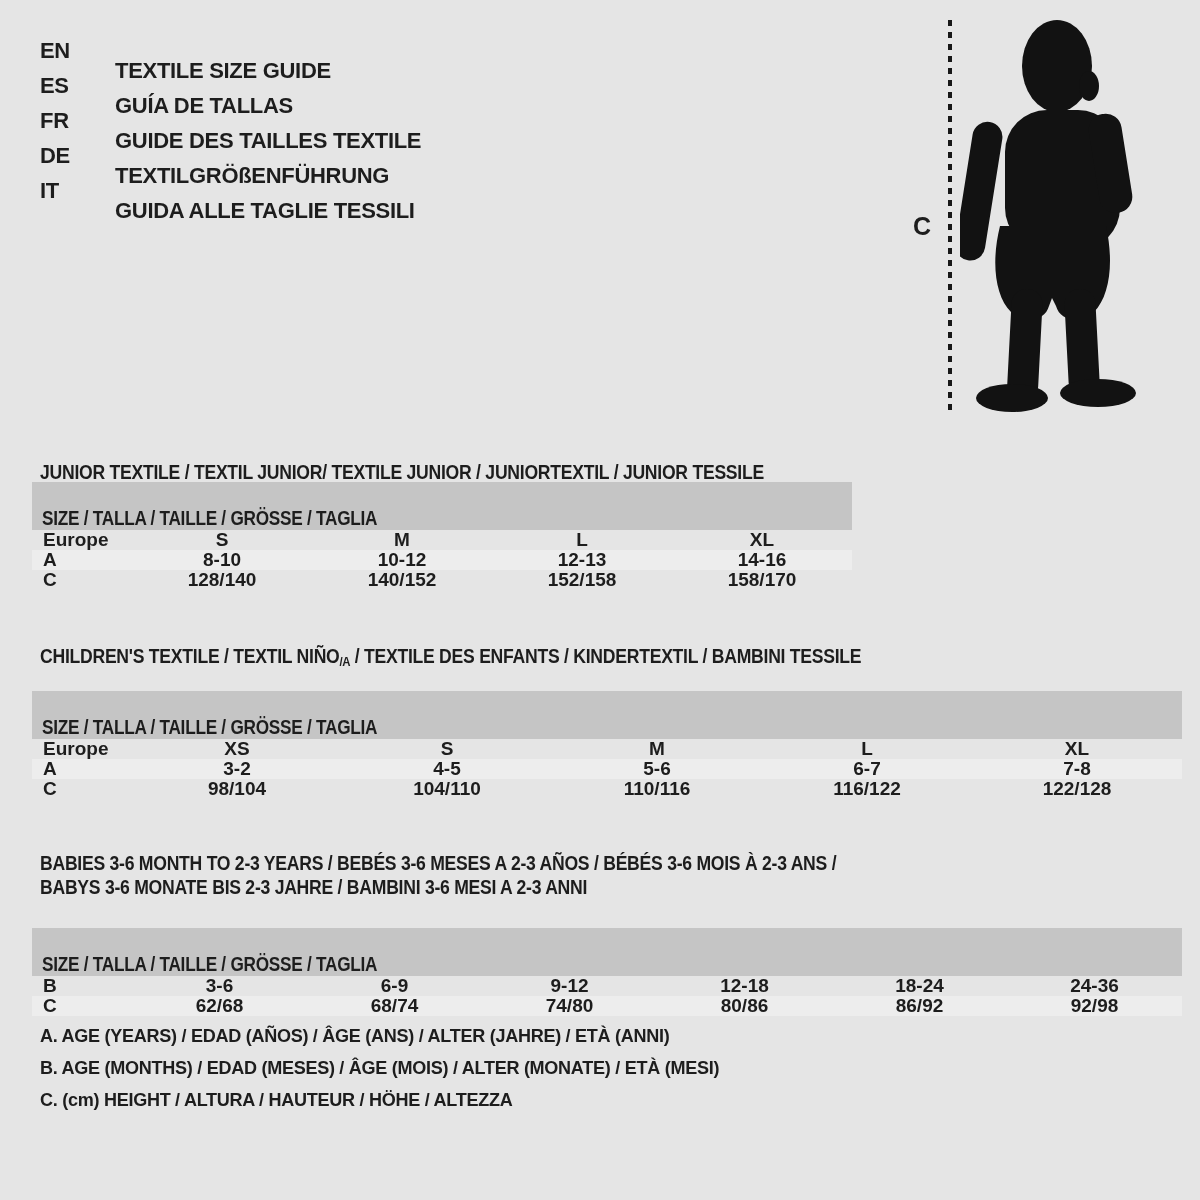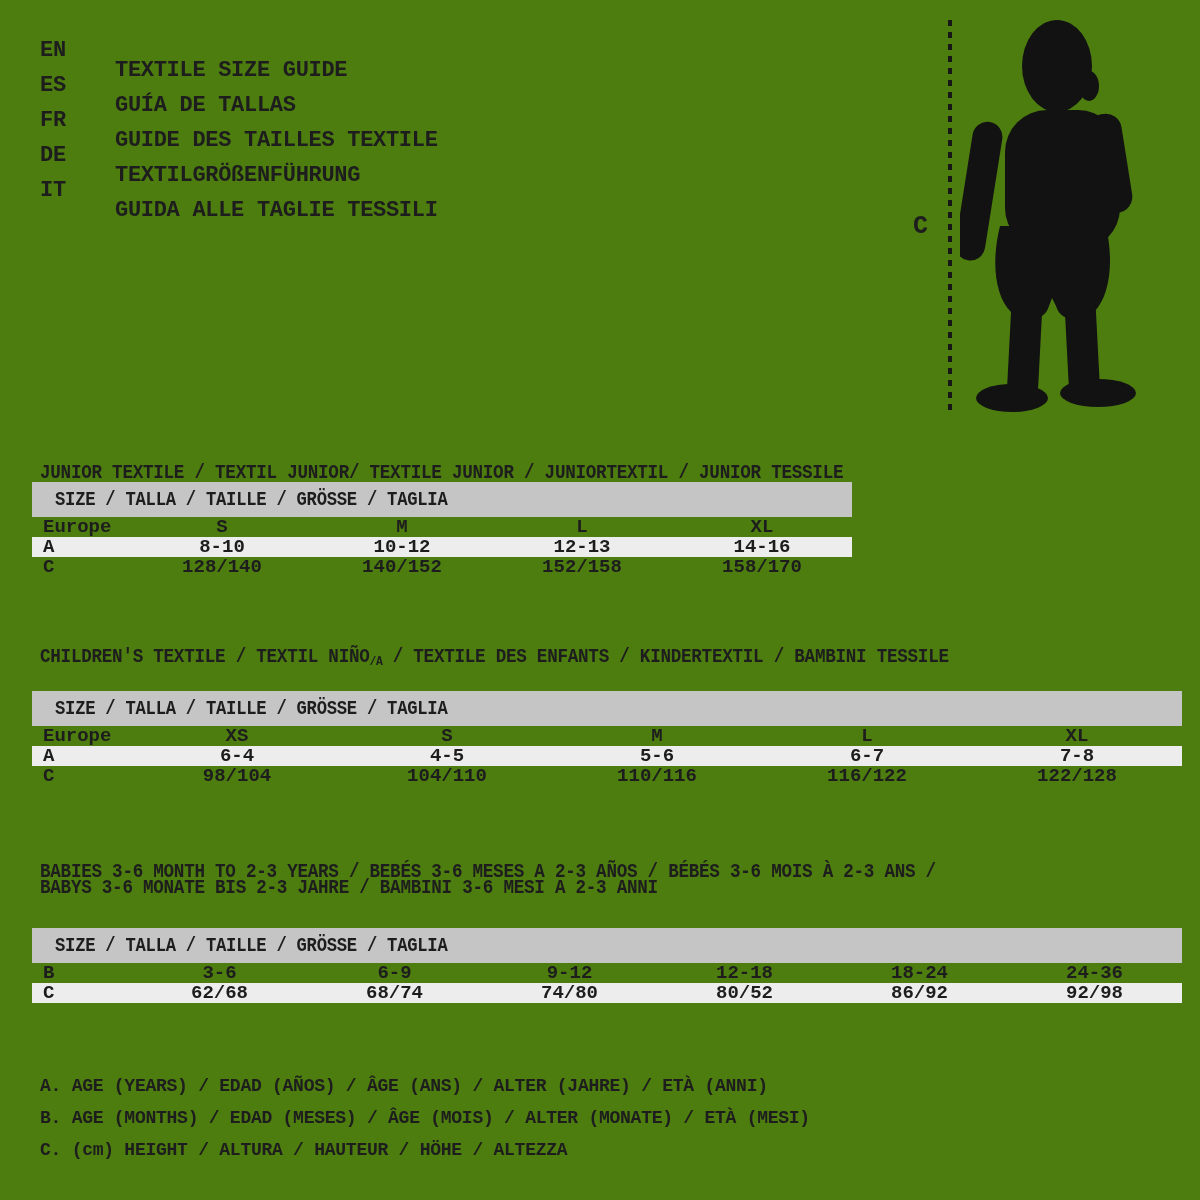--- a/index.html
+++ b/index.html
@@ -1,18 +1,18 @@
 <!DOCTYPE html>
 <html><head>
 <meta charset="utf-8">
 <style>
   html,body { margin:0; padding:0; background:#ffffff; }
   #canvas {
-    position:relative; width:1200px; height:1200px; background:#4d7c0f;
-    font-family:Liberation Mono, monospace; font-weight:700; color:#1d1d1d;
+    position:relative; width:1200px; height:1200px; background:#e5e5e5;
+    font-family:Liberation Sans, sans-serif; font-weight:700; color:#1d1d1d;
     overflow:hidden;
   }
   
   .lang-list { position:absolute; left:40px; top:33px; }
   .lang-row { display:flex; height:35px; align-items:center; font-size:22px; }
   .lang-code { width:75px; letter-spacing:-0.3px; }
   .lang-title { letter-spacing:-0.3px; white-space:nowrap;margin-top:40px; }
 
   
   .figure-line {
@@ -23,29 +23,29 @@
   .figure-svg { position:absolute; left:960px; top:14px; }
 
   
   .sec-title { position:absolute; font-size:20px; white-space:nowrap; }
   .squeeze { display:inline-block; transform:scaleX(0.88); transform-origin:0 50%;
              white-space:nowrap; letter-spacing:-0.3px; }
   .subscript { font-size:13px; position:relative; top:3px; letter-spacing:-0.5px; }
 
   
   .sg-table { position:absolute; }
-  .thead { height:35px; background:#c5c5c5; display:flex; align-items:center;
-           padding-left:23px; box-sizing:border-box; font-size:20px; }
+  .thead { height:48px; background:#c5c5c5; display:flex; align-items:flex-end;
+           padding-left:10px; box-sizing:border-box; font-size:20px; }
   .trow { display:flex; align-items:center; height:20px; font-size:19px; }
   .trow.shade { background:#ededed; }
   .c0 { width:100px; padding-left:11px; box-sizing:border-box; }
   .cx { flex:1; text-align:center; }
 
   
-  .legend { position:absolute; left:40px; top:1070px; }
+  .legend { position:absolute; left:40px; top:1020px; }
   .legend-row { height:32px; display:flex; align-items:center; font-size:19px; }
 </style>
 </head>
 <body>
 
 <div id="canvas">
 
   <div class="lang-list">
     <div class="lang-row">
       <span class="lang-code">EN</span>
@@ -126,37 +126,37 @@
     <div class="trow">
       <div class="c0"><span>Europe</span></div>
       <div class="cx"><span>XS</span></div>
       <div class="cx"><span>S</span></div>
       <div class="cx"><span>M</span></div>
       <div class="cx"><span>L</span></div>
       <div class="cx"><span>XL</span></div>
     </div>
     <div class="trow shade">
       <div class="c0"><span>A</span></div>
-      <div class="cx"><span>6-4</span></div>
+      <div class="cx"><span>3-2</span></div>
       <div class="cx"><span>4-5</span></div>
       <div class="cx"><span>5-6</span></div>
       <div class="cx"><span>6-7</span></div>
       <div class="cx"><span>7-8</span></div>
     </div>
     <div class="trow">
       <div class="c0"><span>C</span></div>
       <div class="cx"><span>98/104</span></div>
       <div class="cx"><span>104/110</span></div>
       <div class="cx"><span>110/116</span></div>
       <div class="cx"><span>116/122</span></div>
       <div class="cx"><span>122/128</span></div>
     </div>
   </div>
 
-  <div class="sec-title" style="left:40px; top:852px;margin-top:8px;">
+  <div class="sec-title" style="left:40px; top:852px;">
     <span class="squeeze">BABIES 3-6 MONTH TO 2-3 YEARS / BEBÉS 3-6 MESES A 2-3 AÑOS / BÉBÉS 3-6 MOIS À 2-3 ANS /</span>
   </div>
   <div class="sec-title" style="left:40px; top:876px;">
     <span class="squeeze">BABYS 3-6 MONATE BIS 2-3 JAHRE / BAMBINI 3-6 MESI A 2-3 ANNI</span>
   </div>
   <div class="sg-table" style="left:32px; top:928px; width:1150px;">
     <div class="thead">
       <span class="squeeze" style="transform:scaleX(0.86);">SIZE / TALLA / TAILLE / GRÖSSE / TAGLIA</span>
     </div>
     <div class="trow">
@@ -166,21 +166,21 @@
       <div class="cx"><span>9-12</span></div>
       <div class="cx"><span>12-18</span></div>
       <div class="cx"><span>18-24</span></div>
       <div class="cx"><span>24-36</span></div>
     </div>
     <div class="trow shade">
       <div class="c0"><span>C</span></div>
       <div class="cx"><span>62/68</span></div>
       <div class="cx"><span>68/74</span></div>
       <div class="cx"><span>74/80</span></div>
-      <div class="cx"><span>80/52</span></div>
+      <div class="cx"><span>80/86</span></div>
       <div class="cx"><span>86/92</span></div>
       <div class="cx"><span>92/98</span></div>
     </div>
   </div>
 
   <div class="legend">
     <div class="legend-row">
       <span class="squeeze" style="transform:scaleX(0.95);">A. AGE (YEARS) / EDAD (AÑOS) / ÂGE (ANS) / ALTER (JAHRE) / ETÀ (ANNI)</span>
     </div>
     <div class="legend-row">

